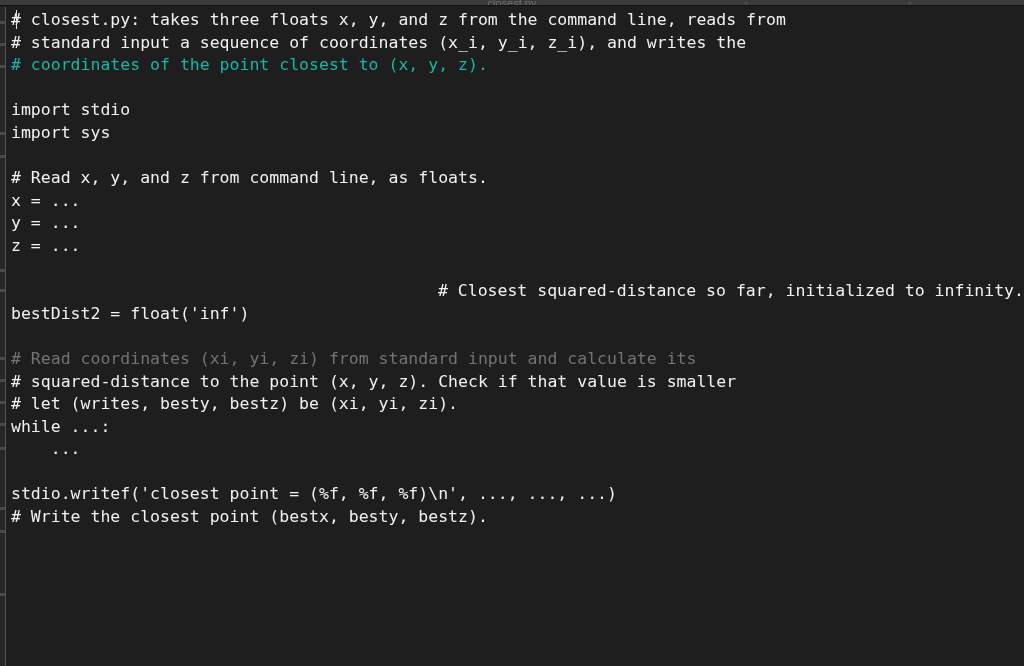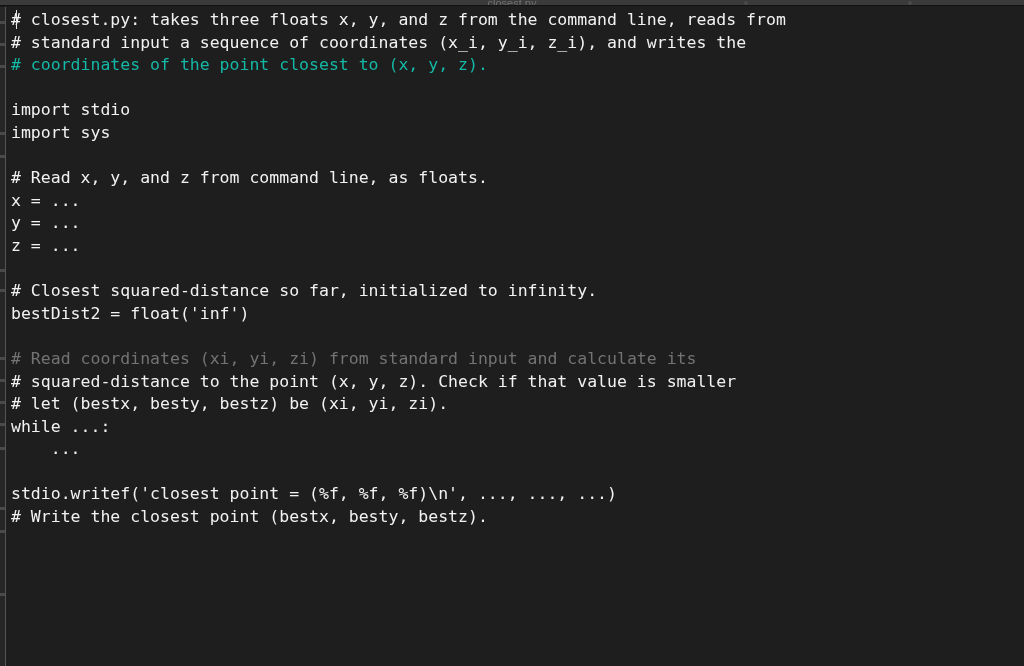--- a/index.html
+++ b/index.html
@@ -169,26 +169,26 @@
         <div class="code-line" style="color: #14b8a6;"># coordinates of the point closest to (x, y, z).</div>
         <div class="code-line blank">&nbsp;</div>
         <div class="code-line" style="color: rgb(242, 242, 242);">import stdio</div>
         <div class="code-line" style="color: rgb(242, 242, 242);">import sys</div>
         <div class="code-line blank">&nbsp;</div>
         <div class="code-line" style="color: rgb(242, 242, 242);"># Read x, y, and z from command line, as floats.</div>
         <div class="code-line" style="color: rgb(242, 242, 242);">x = ...</div>
         <div class="code-line" style="color: rgb(242, 242, 242);">y = ...</div>
         <div class="code-line" style="color: rgb(242, 242, 242);">z = ...</div>
         <div class="code-line blank">&nbsp;</div>
-        <div class="code-line" style="color: rgb(242, 242, 242);"># Closest squared-distance so far, initialized to infinity.</div>
+        <div class="code-line" style="color: rgb(242, 242, 242); text-align: right;"># Closest squared-distance so far, initialized to infinity.</div>
         <div class="code-line" style="color: rgb(242, 242, 242);">bestDist2 = float('inf')</div>
         <div class="code-line blank">&nbsp;</div>
         <div class="code-line" style="color: #737373;"># Read coordinates (xi, yi, zi) from standard input and calculate its</div>
         <div class="code-line" style="color: rgb(242, 242, 242);"># squared-distance to the point (x, y, z). Check if that value is smaller</div>
-        <div class="code-line" style="color: rgb(242, 242, 242);"># let (bestx, besty, bestz) be (xi, yi, zi).</div>
+        <div class="code-line" style="color: rgb(242, 242, 242);"># let (writes, besty, bestz) be (xi, yi, zi).</div>
         <div class="code-line" style="color: rgb(242, 242, 242);">while ...:</div>
         <div class="code-line" style="color: rgb(242, 242, 242);">    ...</div>
         <div class="code-line blank">&nbsp;</div>
         <div class="code-line" style="color: rgb(242, 242, 242);">stdio.writef('closest point = (%f, %f, %f)\n', ..., ..., ...)</div>
         <div class="code-line" style="color: rgb(242, 242, 242);"># Write the closest point (bestx, besty, bestz).</div>
       </div>
 
   </div>
 </div>
 

